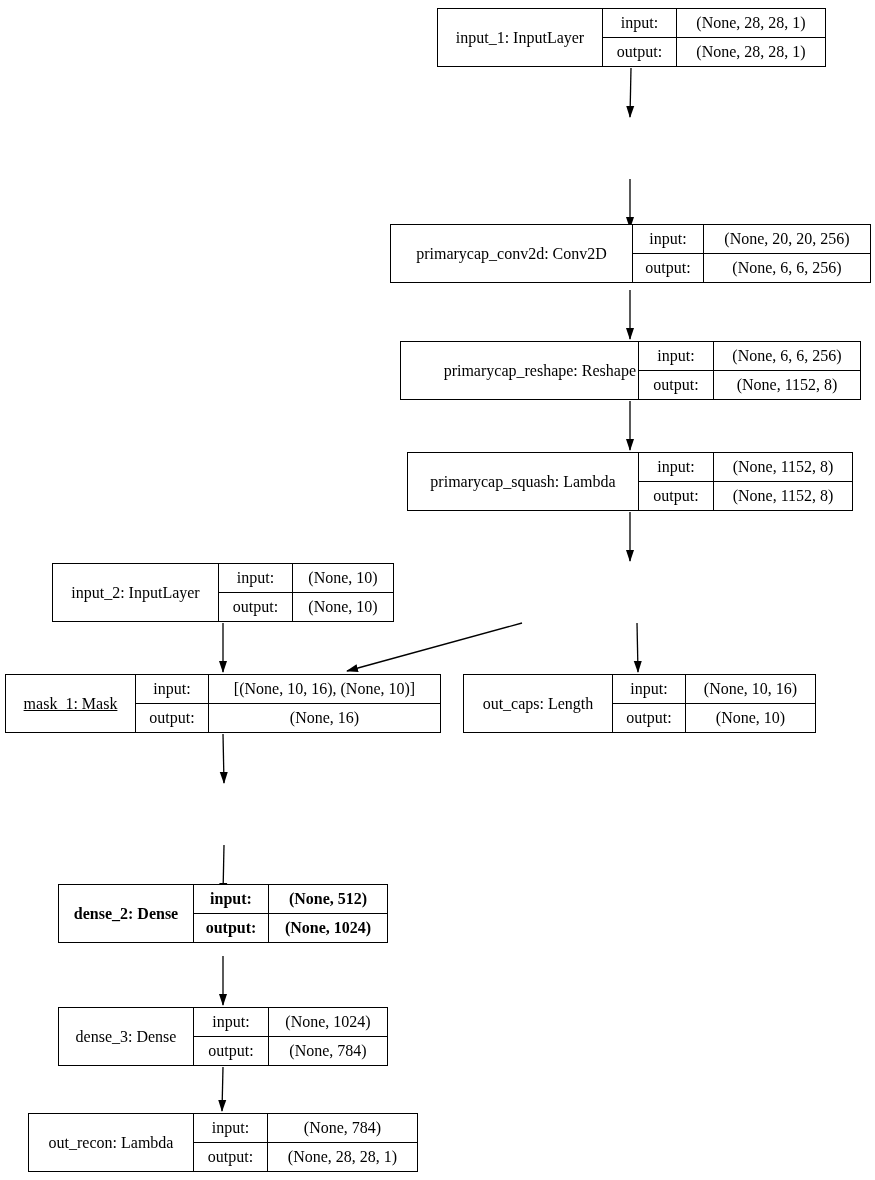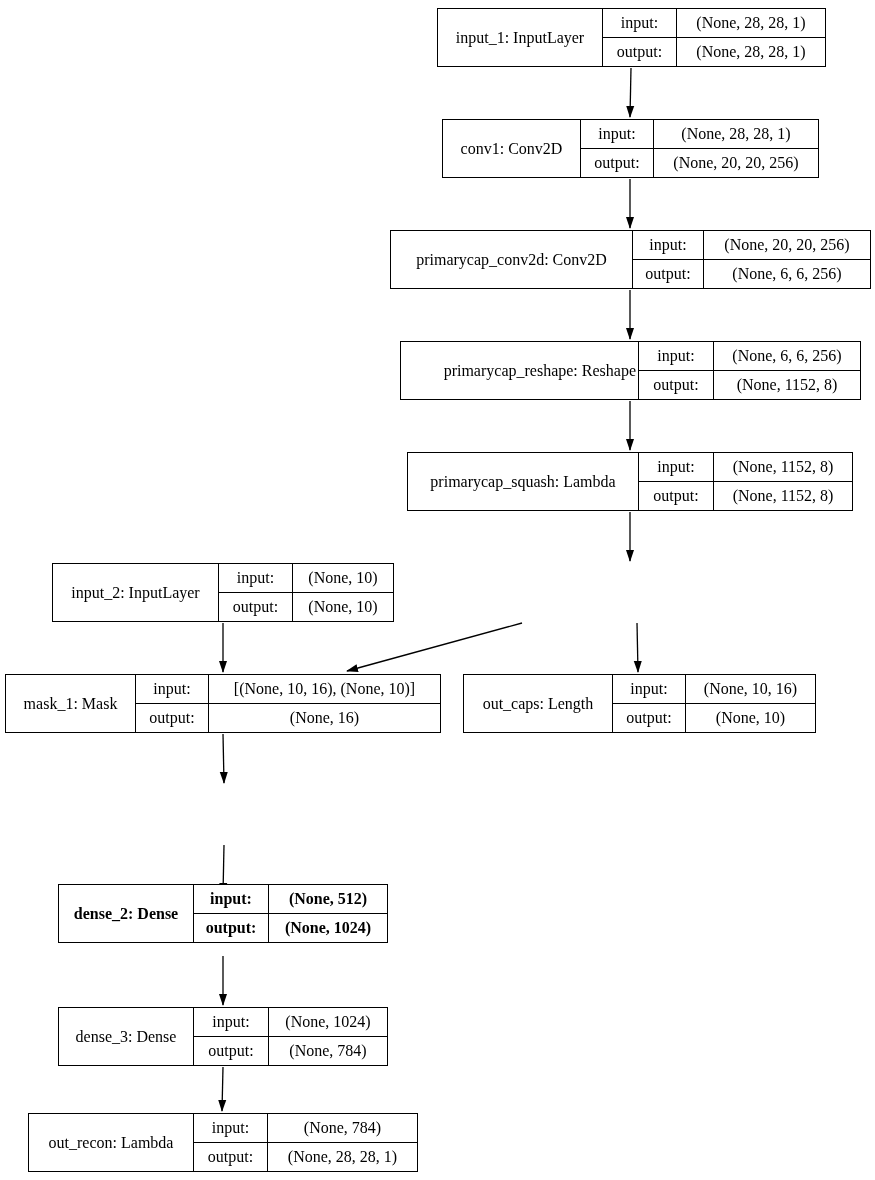--- a/index.html
+++ b/index.html
@@ -80,40 +80,22 @@
         <td style="border-color: rgb(0, 0, 0);">input:</td>
         <td style="border-color: rgb(0, 0, 0);">(None, 28, 28, 1)</td>
       </tr>
       <tr>
         <td style="border-color: rgb(0, 0, 0);">output:</td>
         <td style="border-color: rgb(0, 0, 0);">(None, 28, 28, 1)</td>
       </tr>
     </tbody>
   </table>
 
-  <table class="node" style="left: 442px; top: 119px; width: 376px; height: 59px;">
-    <colgroup>
-        <col style="width: 138px;">
-        <col style="width: 73px;">
-        <col style="width: 165px;">
-      </colgroup>
-    <tbody>
-      <tr>
-        <td rowspan="2" style="border-color: rgb(0, 0, 0);">conv1: Conv2D</td>
-        <td style="border-color: rgb(0, 0, 0);">input:</td>
-        <td style="border-color: rgb(0, 0, 0);">(None, 28, 28, 1)</td>
-      </tr>
-      <tr>
-        <td style="border-color: rgb(0, 0, 0);">output:</td>
-        <td style="border-color: rgb(0, 0, 0);">(None, 20, 20, 256)</td>
-      </tr>
-    </tbody>
-  </table>
-
-  <table class="node" style="left: 390px; top: 230px; width: 480px; height: 59px;">
+
+  <table class="node" style="left: 390px; top: 224px; width: 480px; height: 59px;">
     <colgroup>
         <col style="width: 242px;">
         <col style="width: 71px;">
         <col style="width: 167px;">
       </colgroup>
     <tbody>
       <tr>
         <td rowspan="2" style="border-color: rgb(0, 0, 0);">primarycap_conv2d: Conv2D</td>
         <td style="border-color: rgb(0, 0, 0);">input:</td>
         <td style="border-color: rgb(0, 0, 0);">(None, 20, 20, 256)</td>
@@ -184,21 +166,21 @@
 
 
   <table class="node" style="left: 5px; top: 674px; width: 435px; height: 59px;">
     <colgroup>
         <col style="width: 130px;">
         <col style="width: 73px;">
         <col style="width: 232px;">
       </colgroup>
     <tbody>
       <tr>
-        <td rowspan="2" style="border-color: rgb(0, 0, 0);">mask_1: Mask</td>
+        <td rowspan="2" style="border-color: rgb(0, 0, 0); text-decoration: underline;">mask_1: Mask</td>
         <td style="border-color: rgb(0, 0, 0);">input:</td>
         <td style="border-color: rgb(0, 0, 0);">[(None, 10, 16), (None, 10)]</td>
       </tr>
       <tr>
         <td style="border-color: rgb(0, 0, 0);">output:</td>
         <td style="border-color: rgb(0, 0, 0);">(None, 16)</td>
       </tr>
     </tbody>
   </table>
 

